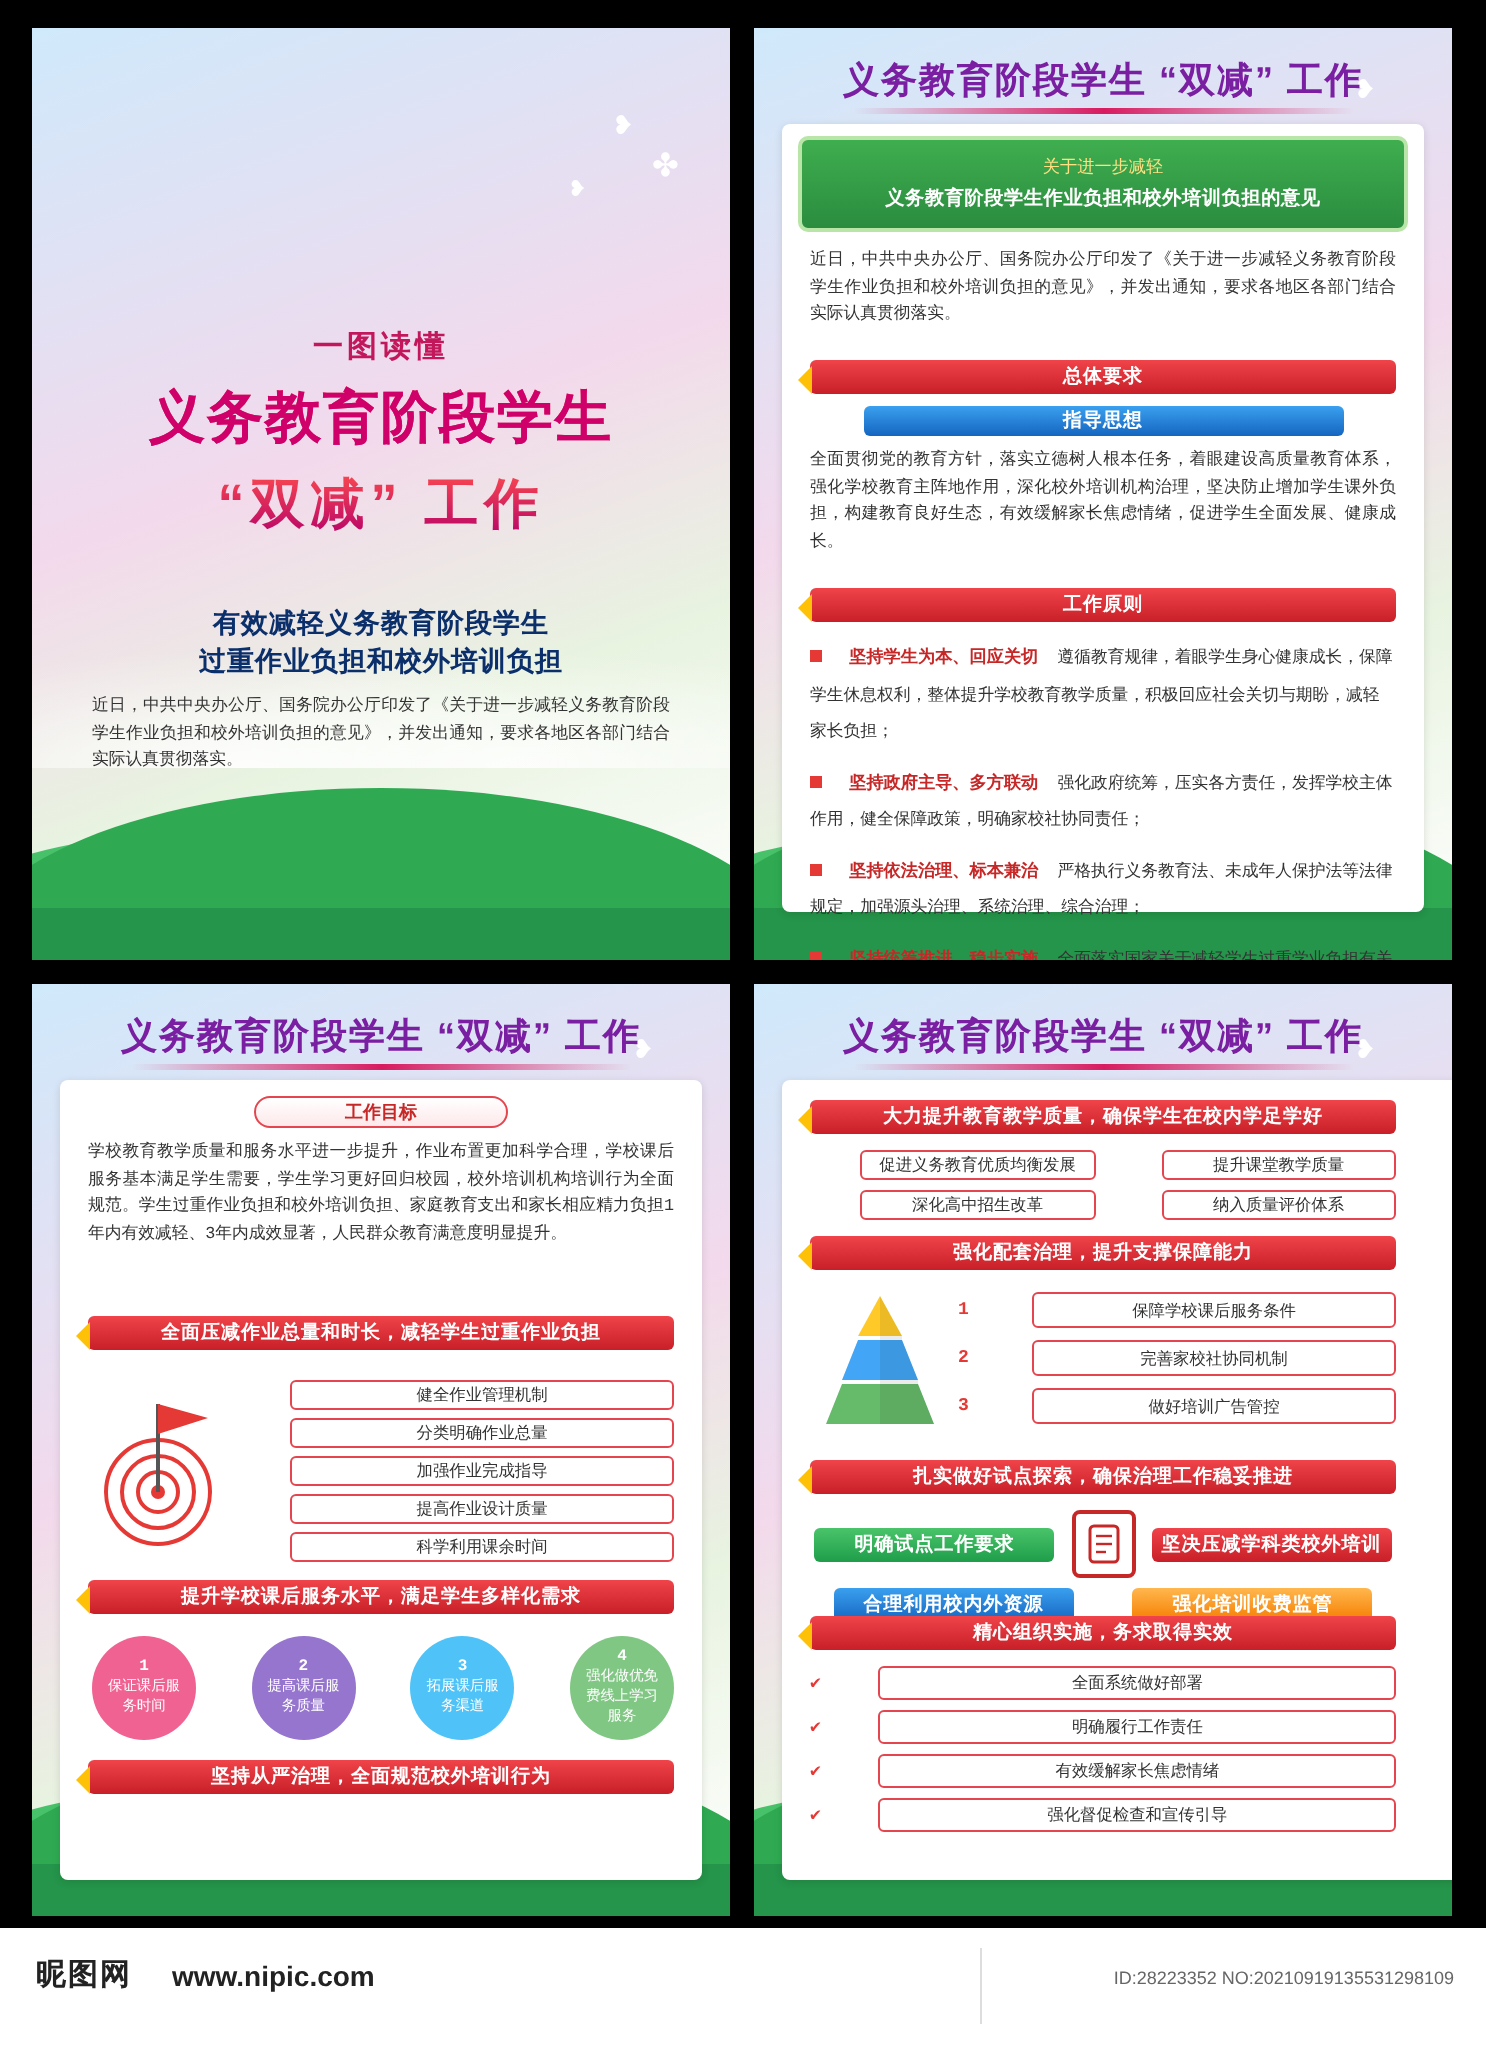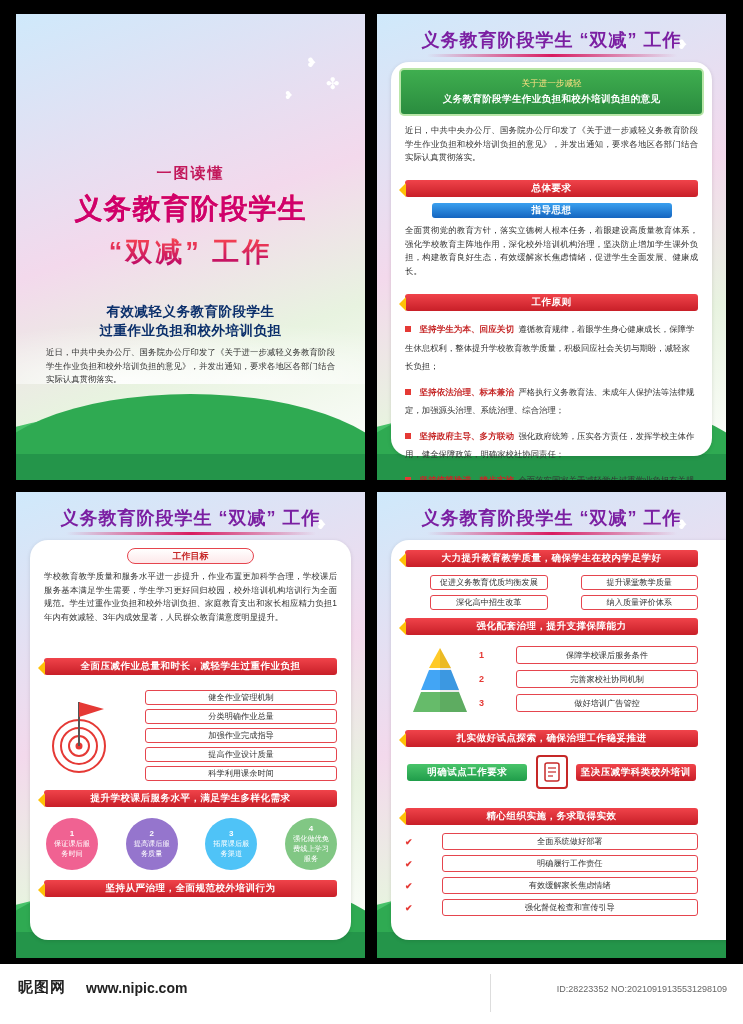--- a/index.html
+++ b/index.html
@@ -55,22 +55,22 @@
   .p1-body { position:absolute; top:332px; left:30px; right:30px; color:#333;
     font-size:9.2px; line-height:15px; text-align:justify; }
 
   
   .ph { position:absolute; top:14px; left:0; width:100%; text-align:center; }
   .ph .t { display:inline-block; font-size:18px; font-weight:bold; letter-spacing:1px;
     color:#7b1fa2; }
   .ph-under { position:absolute; top:40px; left:50%; transform:translateX(-50%);
     width:250px; height:3px; background:linear-gradient(90deg,rgba(216,27,96,0),#d81b60,rgba(216,27,96,0)); }
 
-  .card { position:absolute; background:#fff; border-radius:18px;
-    box-shadow:0 1px 4px rgba(0,0,0,.12); }
+  .card { position:absolute; background:#fff; border-radius:4px;
+    box-shadow:0 1px 4px rgba(0,0,0,.12);font-family:Liberation Mono, monospace; }
 
   
   .bar { position:relative; height:17px; border-radius:3px;
     background:linear-gradient(180deg,#f0434a,#c81f28); color:#fff;
     font-size:9.5px; font-weight:bold; letter-spacing:.5px;
     display:flex; align-items:center; justify-content:center; margin:0 auto; }
   .bar.blue { background:linear-gradient(180deg,#3aa0ef,#1565c0); }
   .bar.green { background:linear-gradient(180deg,#49c46a,#1f9d4a); }
   .bar.orange { background:linear-gradient(180deg,#ffb74d,#f57c00); }
 
@@ -179,27 +179,27 @@
               <span>工作原则</span>
             </div>
 
             <div style="margin-top:7px;">
               <span style="display:inline-block;width:6px;height:6px;background:#e53935;margin-right:4px;"></span>
               <span class="bullet-title">坚持学生为本、回应关切</span>
               <span class="txt">遵循教育规律，着眼学生身心健康成长，保障学生休息权利，整体提升学校教育教学质量，积极回应社会关切与期盼，减轻家长负担；</span>
             </div>
             <div style="margin-top:7px;">
               <span style="display:inline-block;width:6px;height:6px;background:#e53935;margin-right:4px;"></span>
+              <span class="bullet-title">坚持政府主导、多方联动</span>
+              <span class="txt">强化政府统筹，压实各方责任，发挥学校主体作用，健全保障政策，明确家校社协同责任；</span>
+            </div>
+            <div style="margin-top:7px;">
+              <span style="display:inline-block;width:6px;height:6px;background:#e53935;margin-right:4px;"></span>
               <span class="bullet-title">坚持依法治理、标本兼治</span>
               <span class="txt">严格执行义务教育法、未成年人保护法等法律规定，加强源头治理、系统治理、综合治理；</span>
-            </div>
-            <div style="margin-top:7px;">
-              <span style="display:inline-block;width:6px;height:6px;background:#e53935;margin-right:4px;"></span>
-              <span class="bullet-title">坚持政府主导、多方联动</span>
-              <span class="txt">强化政府统筹，压实各方责任，发挥学校主体作用，健全保障政策，明确家校社协同责任；</span>
             </div>
             <div style="margin-top:7px;">
               <span style="display:inline-block;width:6px;height:6px;background:#e53935;margin-right:4px;"></span>
               <span class="bullet-title">坚持统筹推进、稳步实施</span>
               <span class="txt">全面落实国家关于减轻学生过重学业负担有关规定，对重点难点问题先行试点，积极推广典型经验，确保“双减”工作平稳有序。</span>
             </div>
           </div>
         </div>
       </div>
     </div>
@@ -379,20 +379,24 @@
               <div style="width:32px;height:34px;border:2px solid #c62828;border-radius:4px;display:flex;align-items:center;justify-content:center;background:#fff;">
                 <svg width="16" height="20" viewBox="0 0 16 20">
                   <rect x="1" y="1" width="14" height="18" rx="2" fill="#fff" stroke="#c62828" stroke-width="1.5"></rect>
                   <line x1="4" y1="6" x2="12" y2="6" stroke="#c62828" stroke-width="1.2"></line>
                   <line x1="4" y1="10" x2="12" y2="10" stroke="#c62828" stroke-width="1.2"></line>
                   <line x1="4" y1="14" x2="9" y2="14" stroke="#c62828" stroke-width="1.2"></line>
                 </svg>
               </div>
               <div class="bar" style="width:120px;">坚决压减学科类校外培训</div>
             </div>
+            <div style="display:flex; gap:6px; margin-top:5px; justify-content:space-between;">
+              <div class="bar blue" style="width:120px;">合理利用校内外资源</div>
+              <div class="bar orange" style="width:120px;">强化培训收费监管</div>
+            </div>
           </div>
 
           <div style="position:absolute; left:14px; top:268px; width:293px;">
             <div class="bar" style="width:293px;">
               <span class="flag"></span>
               <span>精心组织实施，务求取得实效</span>
             </div>
             <div style="display:flex;align-items:center;margin-top:8px;">
               <span class="chk">✔</span>
               <div class="row-item" style="flex:1;height:17px;">全面系统做好部署</div>

